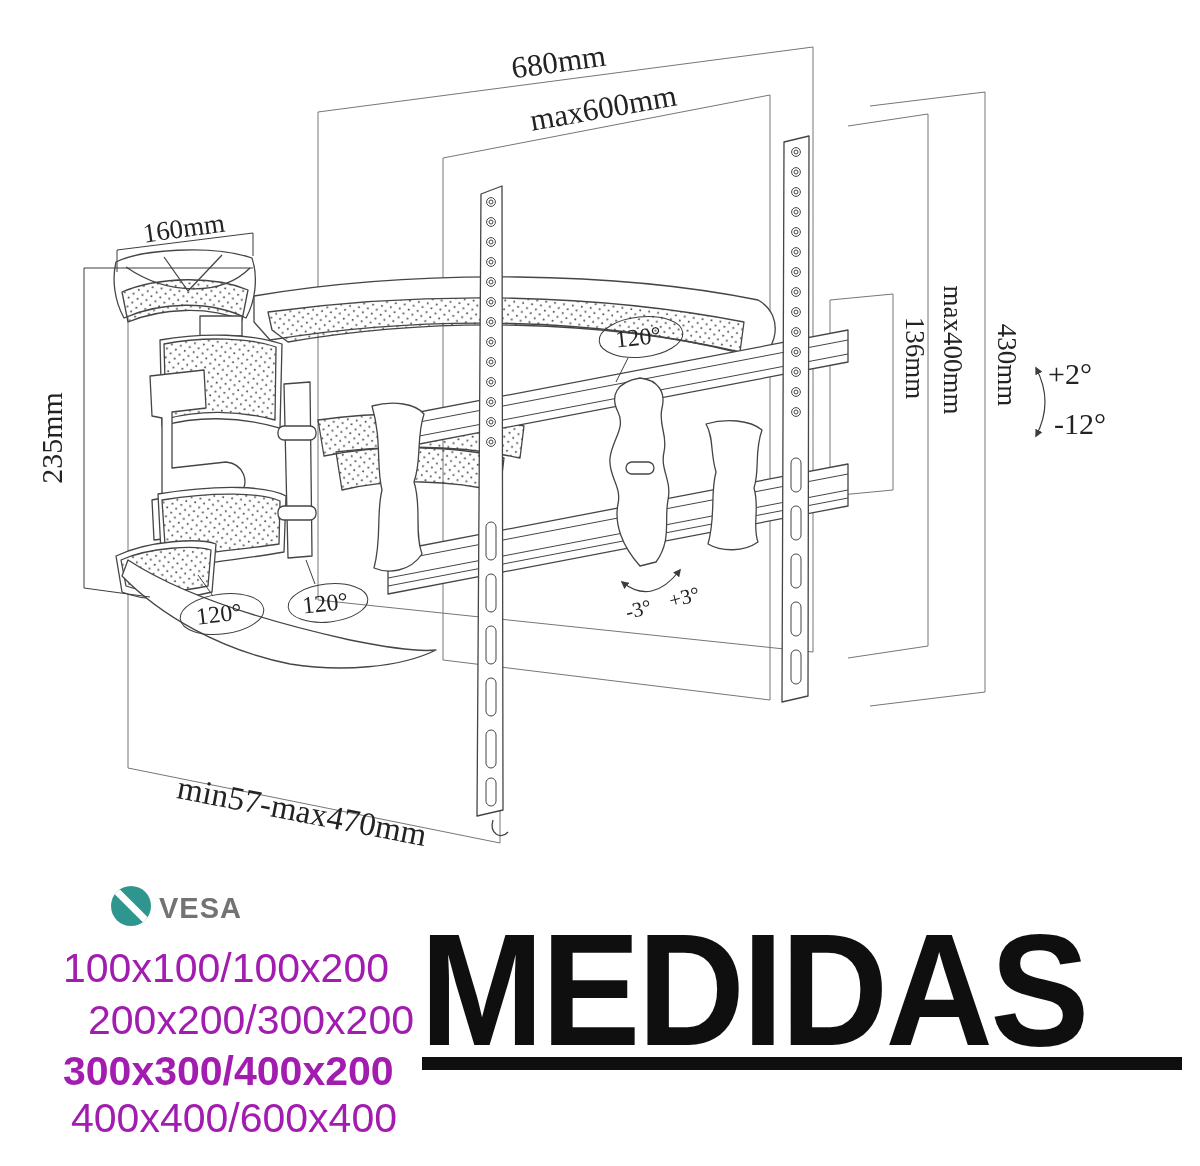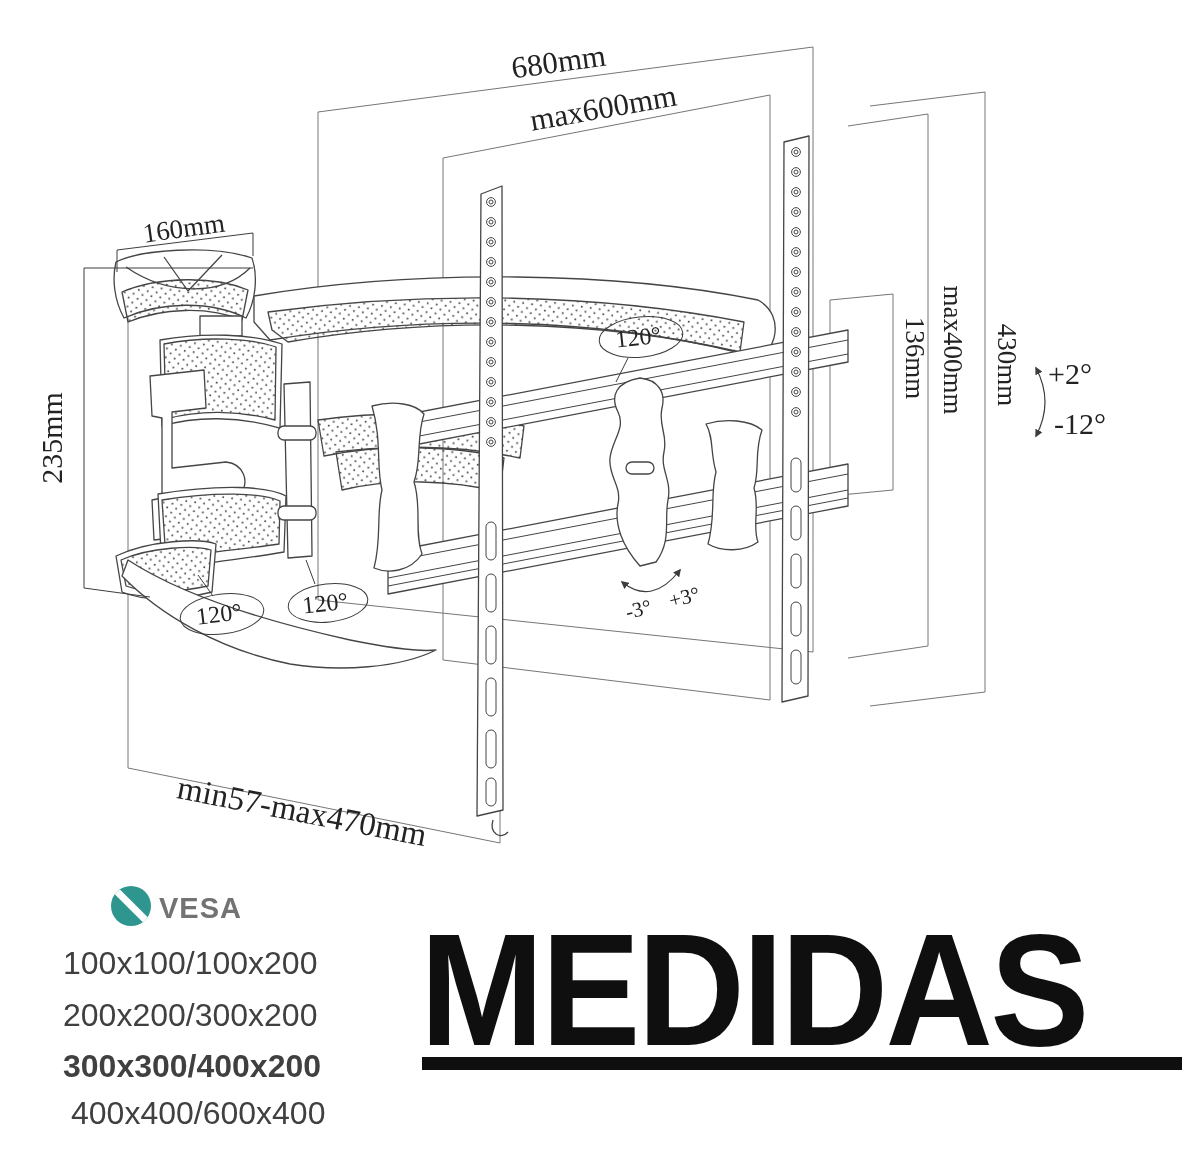--- a/index.html
+++ b/index.html
@@ -9,23 +9,23 @@
   .dim-serif{font-family:"Liberation Serif","DejaVu Serif",serif;fill:#232323;}
   
   #footer{position:absolute;left:0;top:870px;width:1200px;height:296px;}
   #vesa-block{position:absolute;left:55px;top:10px;width:340px;}
   #vesa-head{position:absolute;left:0;top:6px;height:44px;width:250px;}
   #vesa-logo{position:absolute;left:56px;top:0px;width:40px;height:40px;border-radius:50%;overflow:hidden;}
   #vesa-logo .stripe{position:absolute;left:-6px;top:16px;width:52px;height:7px;background:#fff;
                      transform:rotate(45deg);}
   #vesa-title{position:absolute;left:104px;top:6px;font-size:29px;font-weight:700;color:#737373;
               letter-spacing:1px;}
-  .vesa-size{position:absolute;left:8px;font-size:32px;font-weight:500;color:#404040;
+  .vesa-size{position:absolute;left:8px;font-size:41px;font-weight:500;color:#a21caf;
              letter-spacing:0px;white-space:nowrap;}
-  #size-0{top:65px;} #size-1{top:117px;} #size-2{top:168px;font-weight:bold;} #size-3{top:215px;margin-left:8px;}
+  #size-0{top:65px;} #size-1{top:117px;margin-left:25px;} #size-2{top:168px;font-weight:bold;} #size-3{top:215px;margin-left:8px;}
   #medidas-wrap{position:absolute;left:420px;top:40px;width:765px;}
   #medidas-title{font-size:160px;font-weight:800;color:#0f0f0f;line-height:1;
                  letter-spacing:-3px;transform:scale(0.93,1.0);transform-origin:left top;
                  white-space:nowrap;}
   #medidas-underline{position:absolute;left:2px;top:147px;width:760px;height:13px;background:#0f0f0f;}
 </style>
 </head>
 <body>
 
 <div id="canvas">

